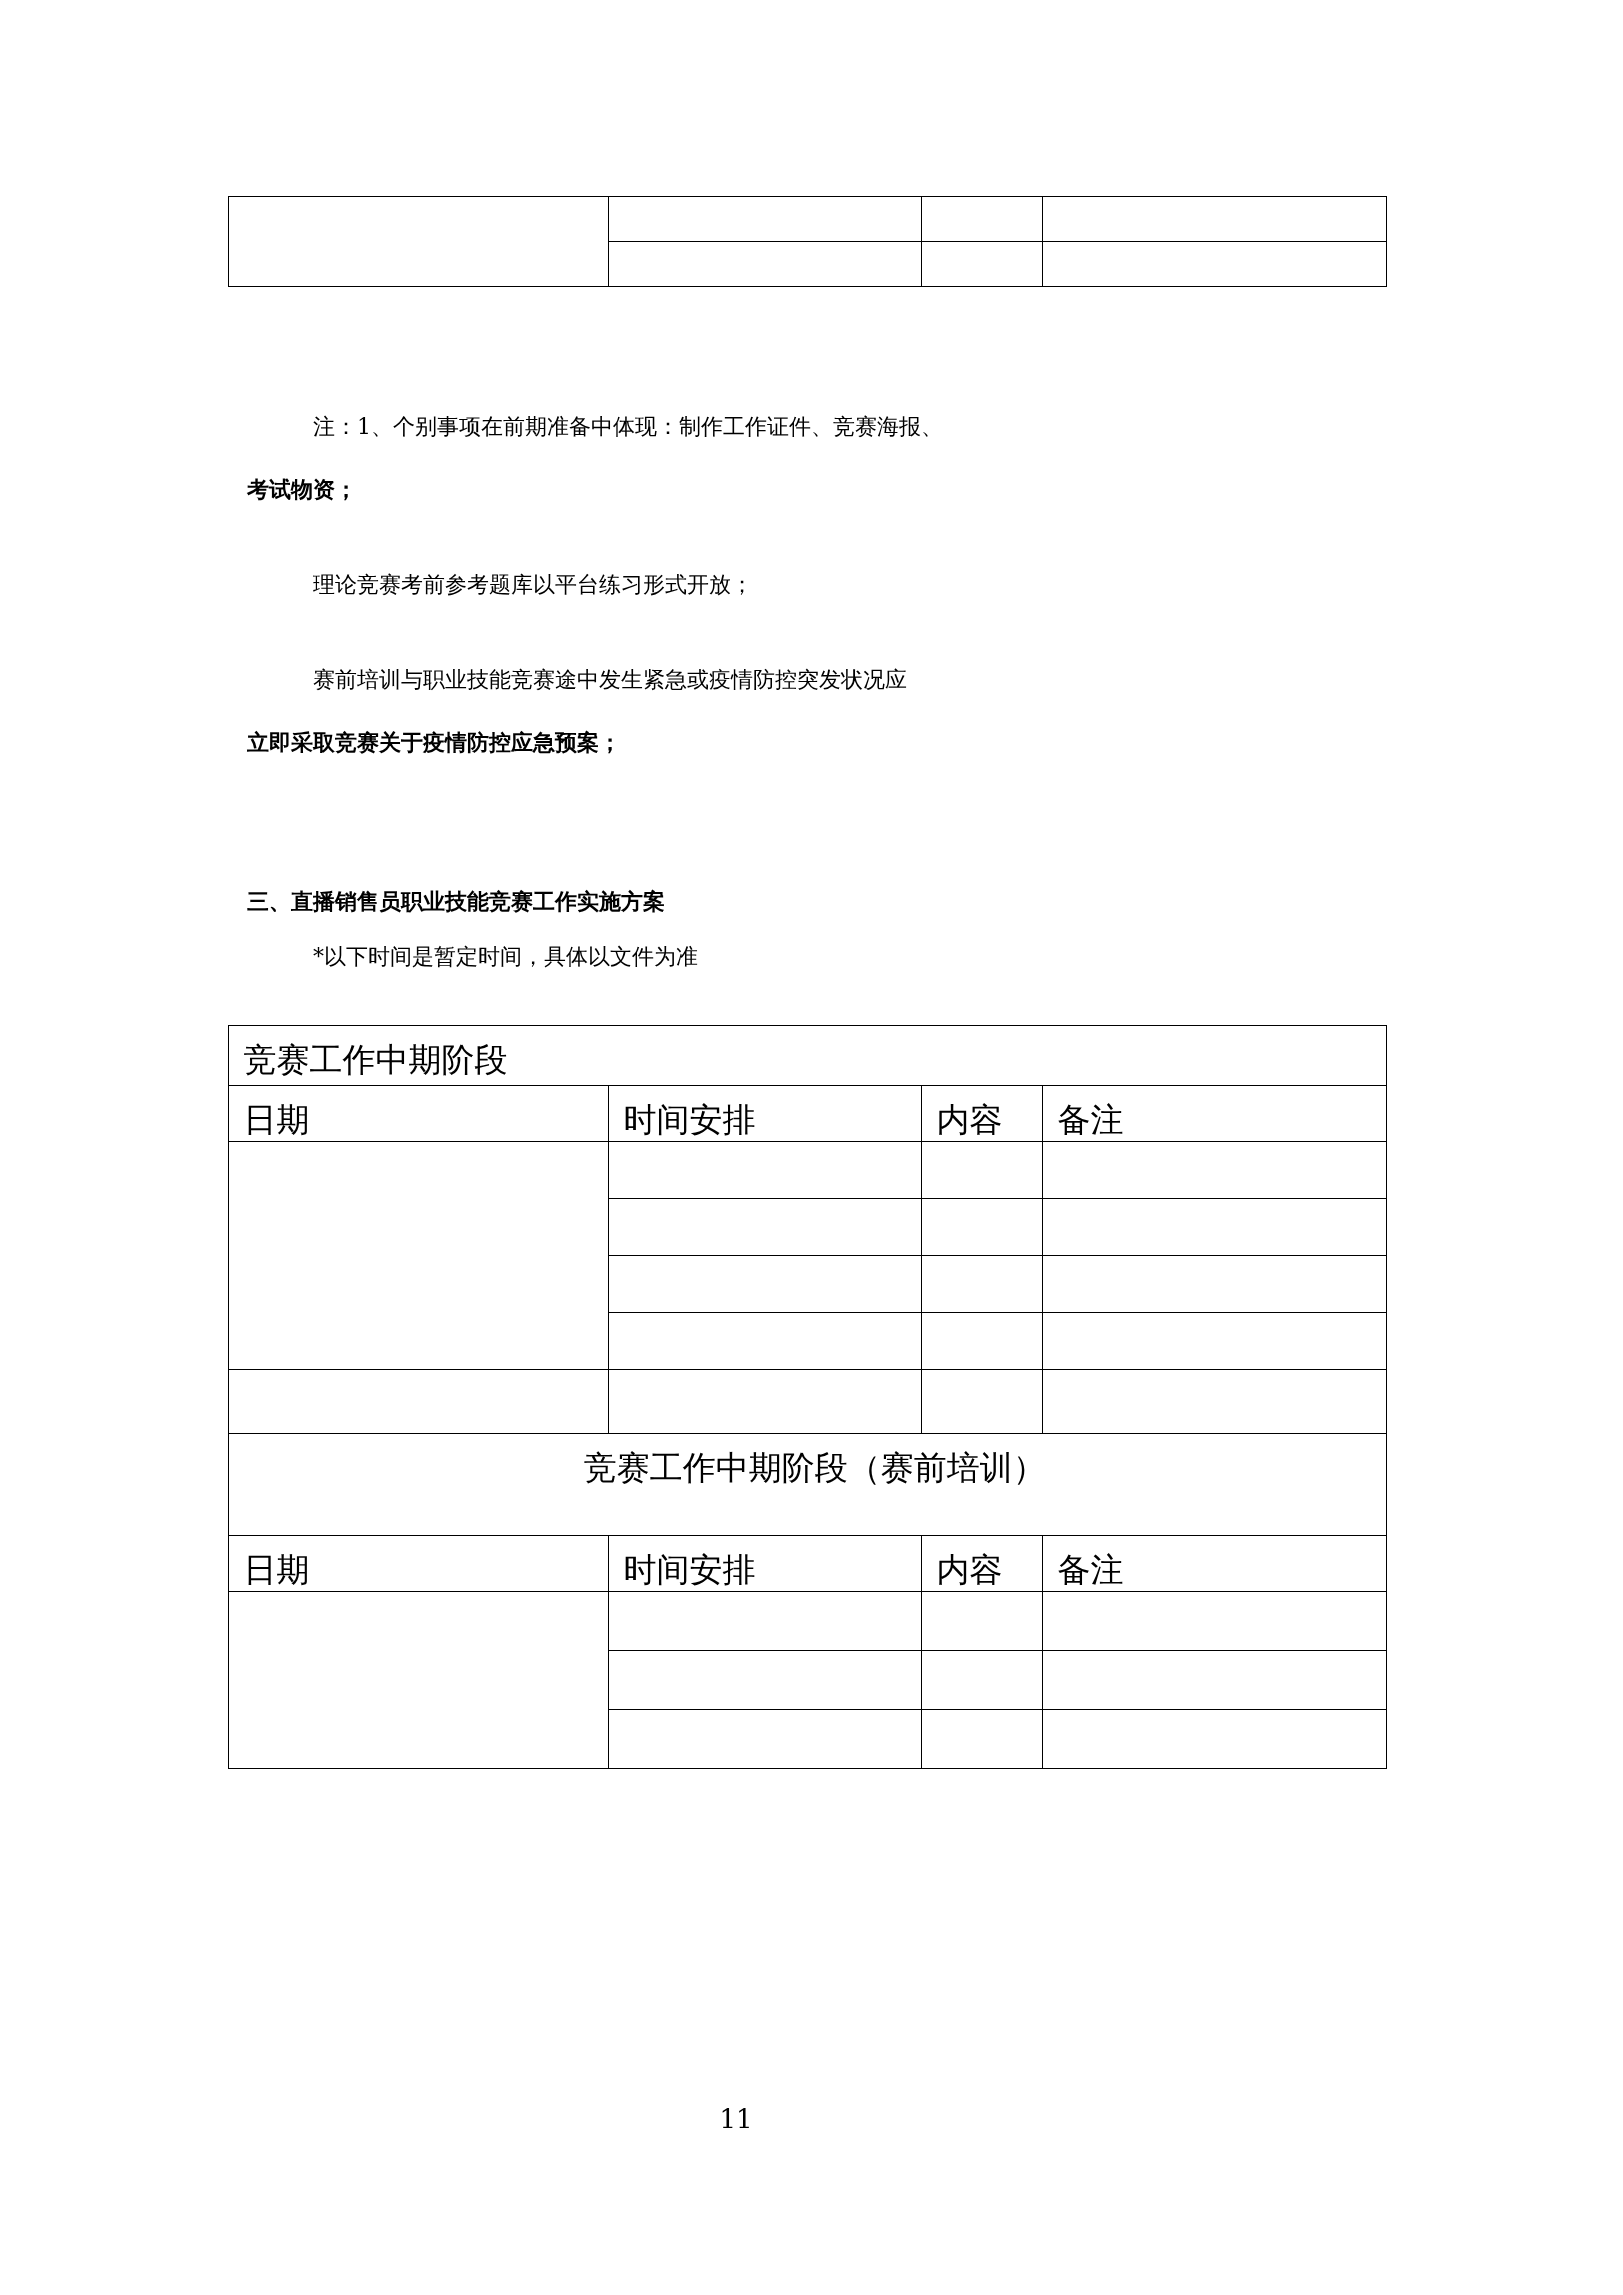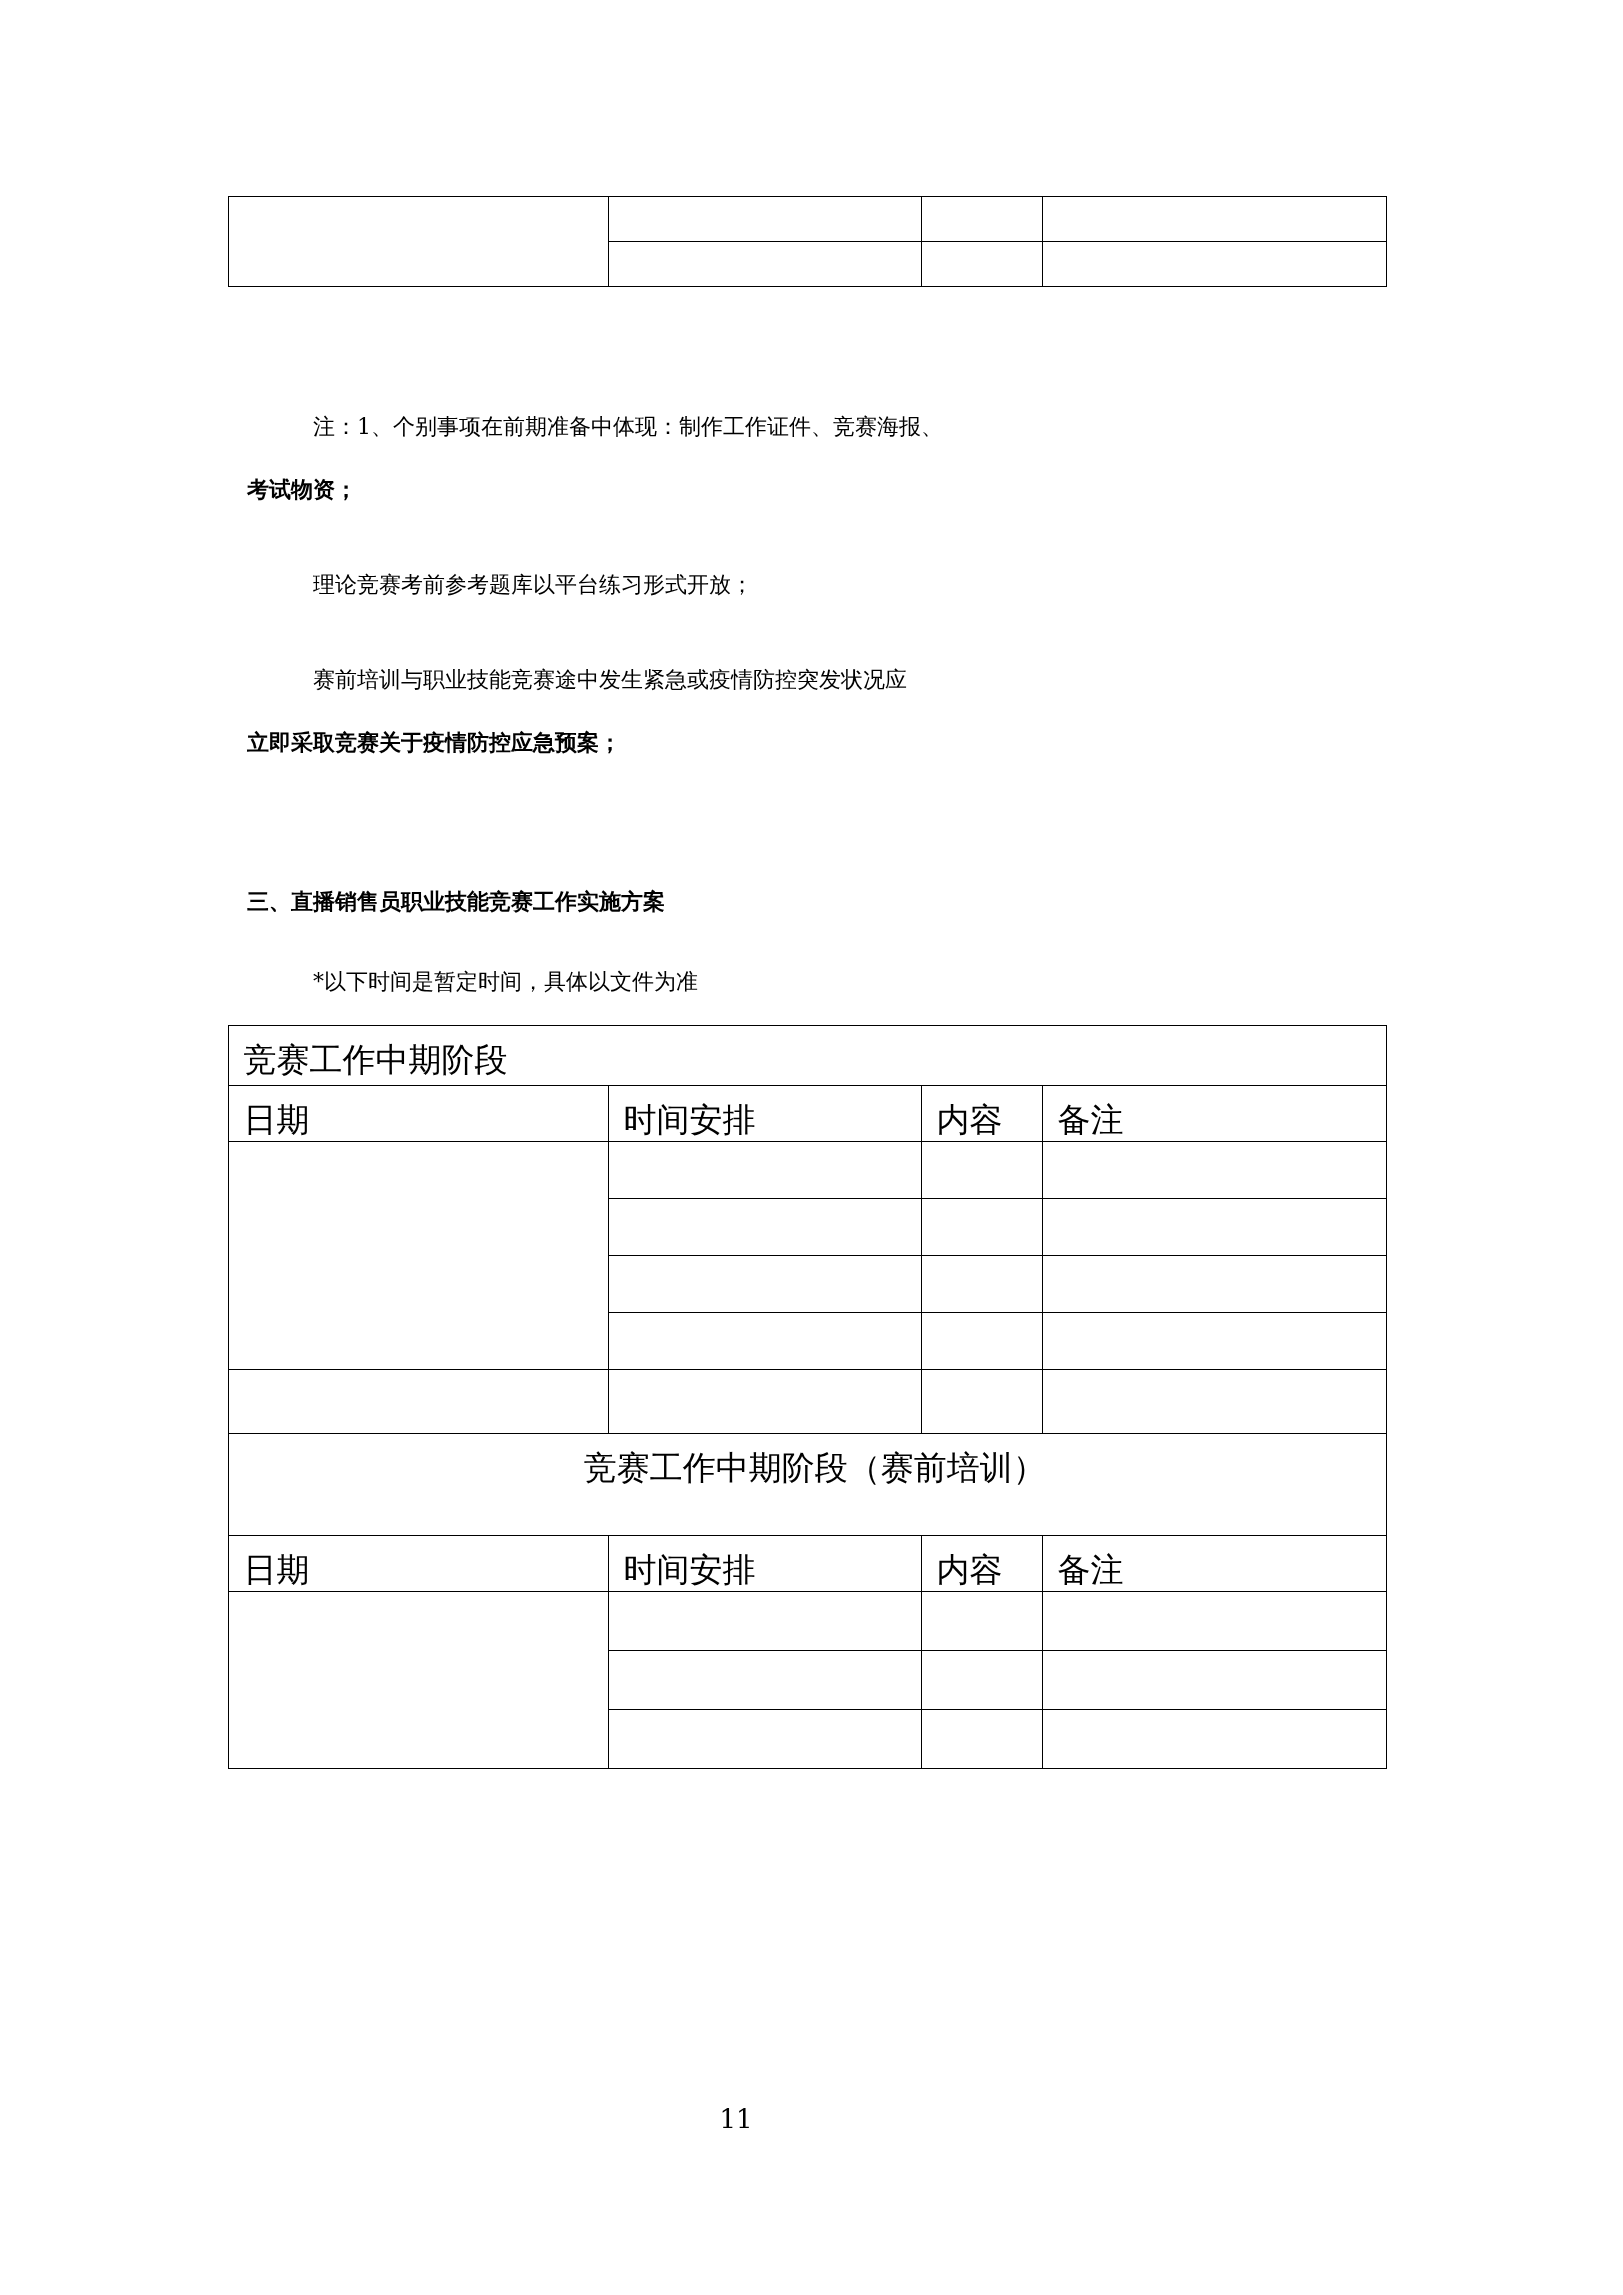--- a/index.html
+++ b/index.html
@@ -114,21 +114,21 @@
 
   <div class="para indent" style="top:395px;">注：1、个别事项在前期准备中体现：制作工作证件、竞赛海报、</div>
   <div class="para flush" style="top:458px;">考试物资；</div>
 
   <div class="para indent" style="top:553px;">理论竞赛考前参考题库以平台练习形式开放；</div>
 
   <div class="para indent" style="top:648px;">赛前培训与职业技能竞赛途中发生紧急或疫情防控突发状况应</div>
   <div class="para flush" style="top:870px;">三、直播销售员职业技能竞赛工作实施方案</div>
 
   <div class="para flush" style="top:711px;">立即采取竞赛关于疫情防控应急预案；</div>
-  <div class="para indent" style="top:950px;text-align:center;">*以下时间是暂定时间，具体以文件为准</div>
+  <div class="para indent" style="top:925px;text-align:center;">*以下时间是暂定时间，具体以文件为准</div>
 
   <table id="schedule-table" class="doc-table">
     <colgroup>
       <col style="width:380px">
       <col style="width:313px">
       <col style="width:121px">
       <col style="width:344px">
     </colgroup>
     <tbody>
 

